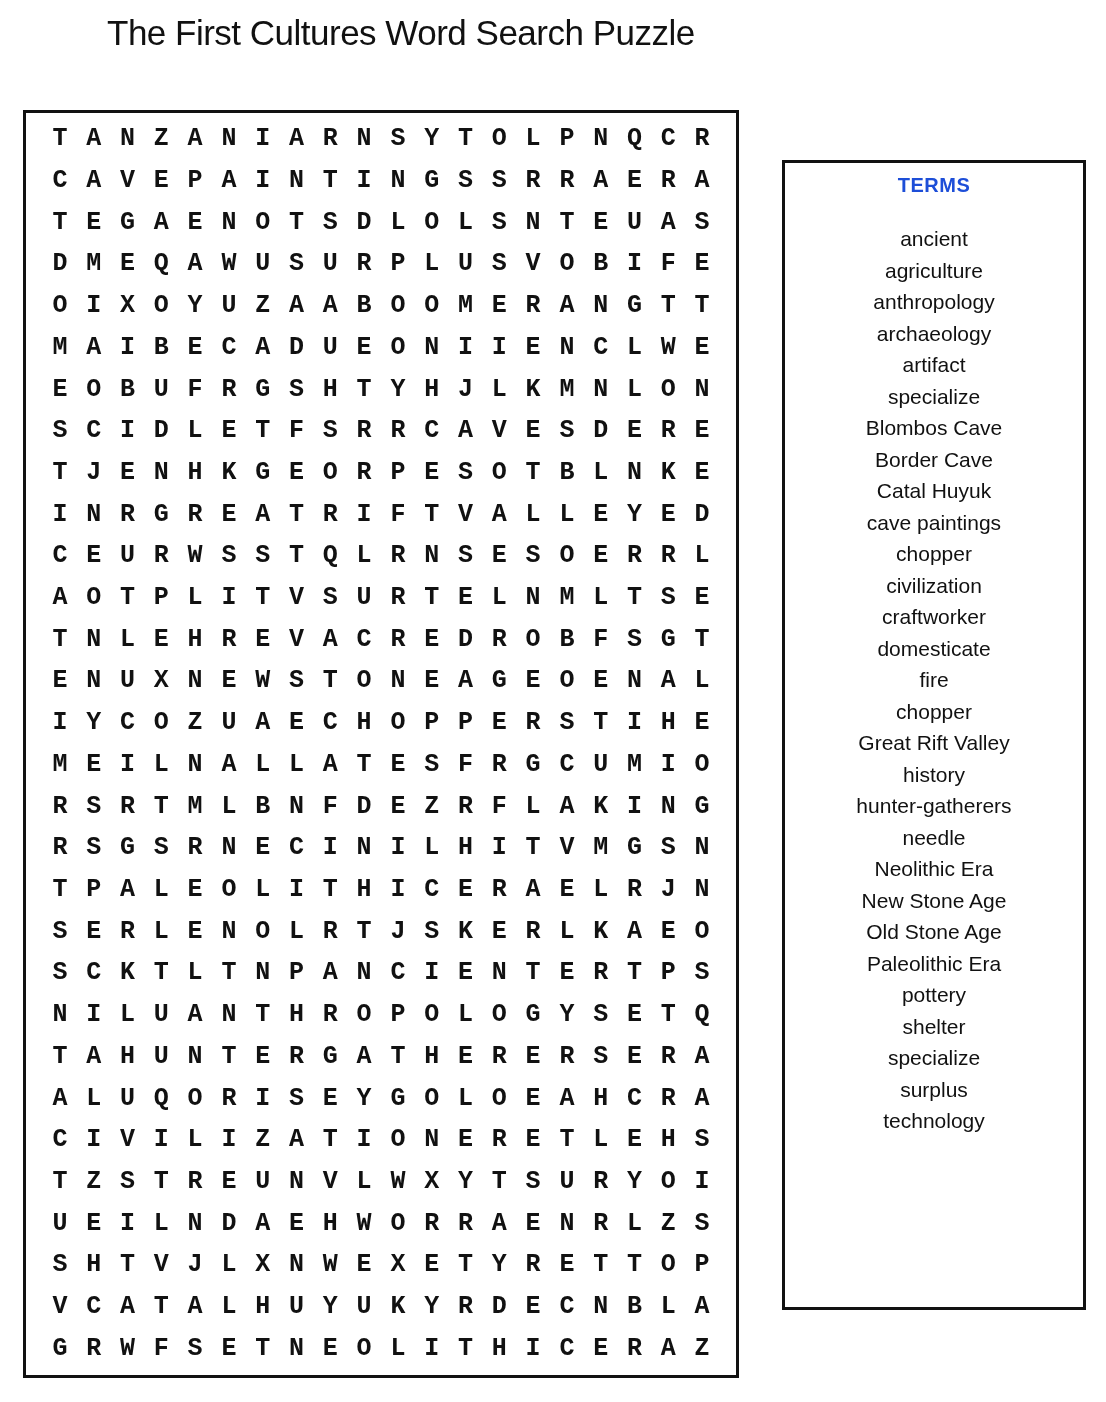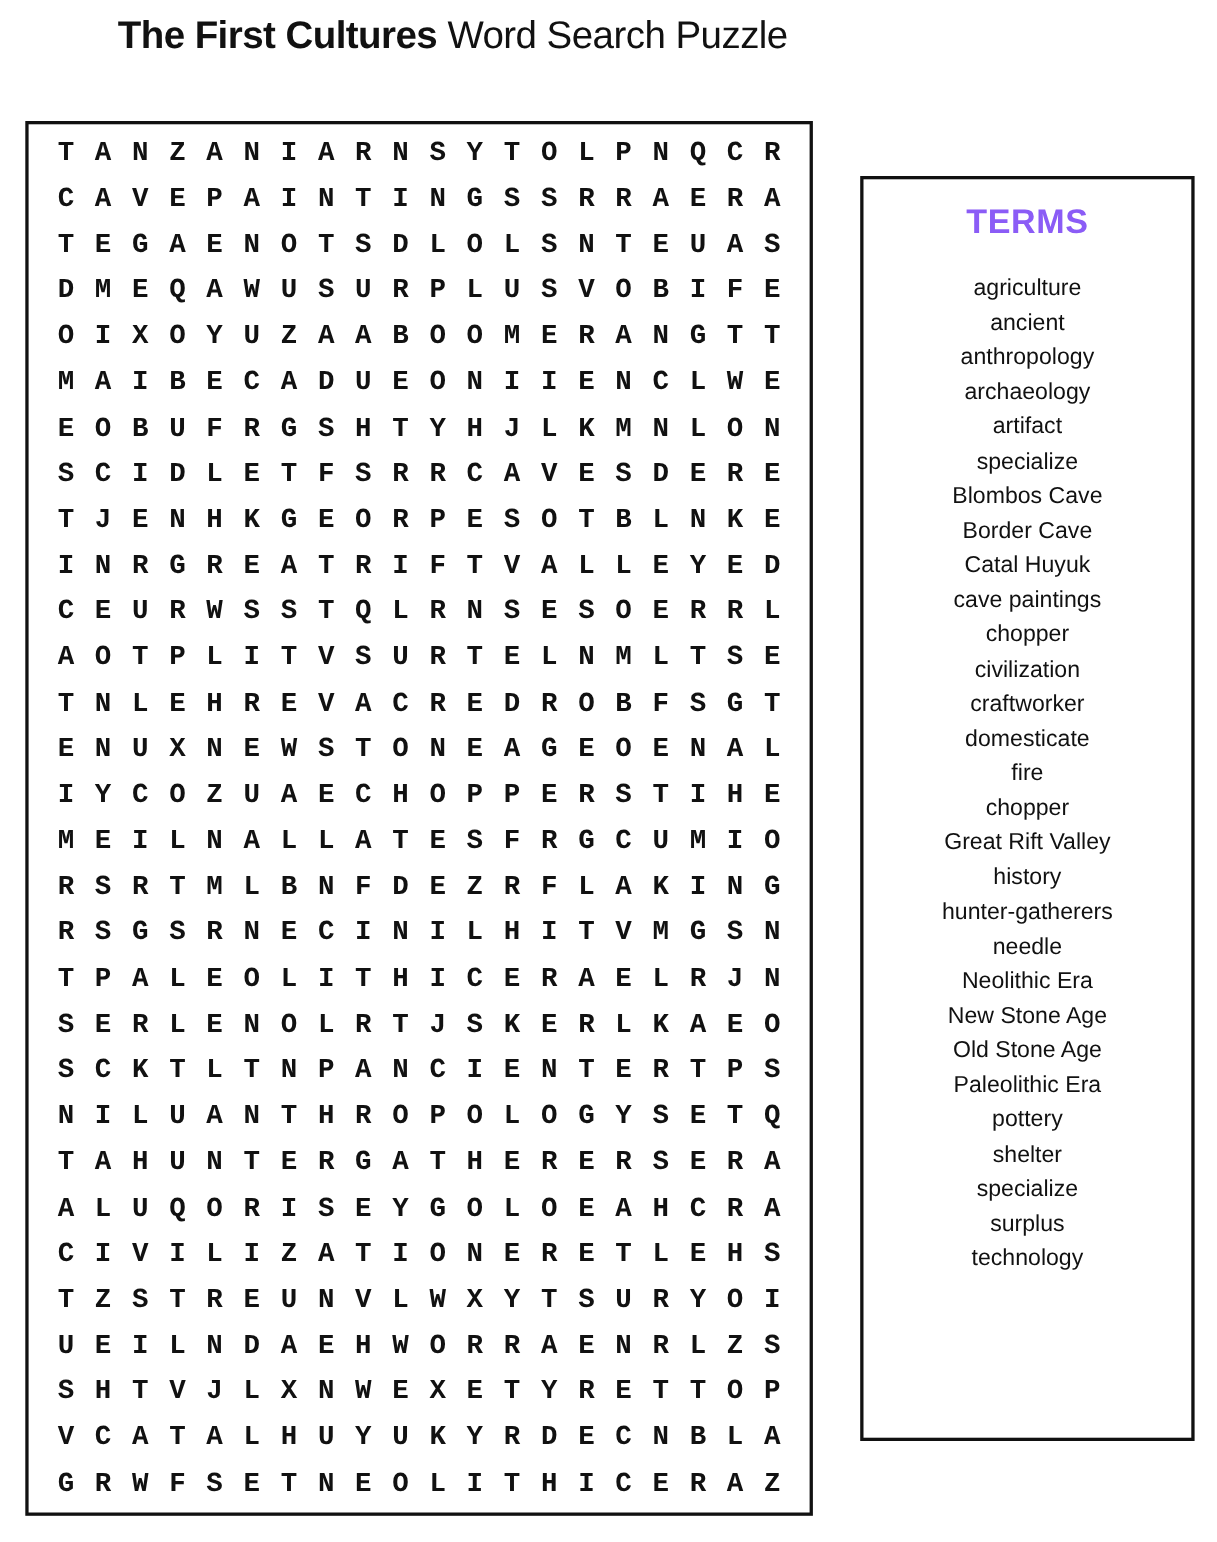--- a/index.html
+++ b/index.html
@@ -13,21 +13,21 @@
   }
   .page-title {
     position: absolute;
     left: 107px;
     top: 13px;
     font-size: 35px;
     color: #111111;
     white-space: nowrap;
     letter-spacing: -0.5px;
   }
-  .page-title .t-bold { font-weight: bold; margin-top: 40px; }
+  .page-title .t-bold { font-weight: normal; margin-top: 40px; }
   .page-title .t-reg  { font-weight: normal; }
 
   .grid-box {
     position: absolute;
     left: 23px;
     top: 110px;
     width: 716px;
     height: 1268px;
     border: 3px solid #111111;
     background: #ffffff;
@@ -55,24 +55,24 @@
     position: absolute;
     left: 782px;
     top: 160px;
     width: 304px;
     height: 1150px;
     border: 3px solid #111111;
     background: #ffffff;
     text-align: center;
   }
   .terms-header {
-    margin-top: 21px;
-    font-size: 31px;
+    margin-top: 11px;
+    font-size: 20px;
     font-weight: bold;
-    color: #8b5cf6;
+    color: #1d4ed8;
     letter-spacing: 0.5px;
   }
   .terms-list {
     margin-top: 26px;
   }
   .term-item {
     font-size: 21px;
     line-height: 31.5px;
     color: #111111;
     white-space: nowrap;
@@ -744,22 +744,22 @@
       <span class="grid-cell">E</span>
       <span class="grid-cell">R</span>
       <span class="grid-cell">A</span>
       <span class="grid-cell">Z</span>
     </div>
   </div>
 
 <div class="terms-box">
   <div class="terms-header">TERMS</div>
   <div class="terms-list">
+      <div class="term-item">ancient</div>
       <div class="term-item">agriculture</div>
-      <div class="term-item">ancient</div>
       <div class="term-item">anthropology</div>
       <div class="term-item">archaeology</div>
       <div class="term-item">artifact</div>
       <div class="term-item">specialize</div>
       <div class="term-item">Blombos Cave</div>
       <div class="term-item">Border Cave</div>
       <div class="term-item">Catal Huyuk</div>
       <div class="term-item">cave paintings</div>
       <div class="term-item">chopper</div>
       <div class="term-item">civilization</div>

